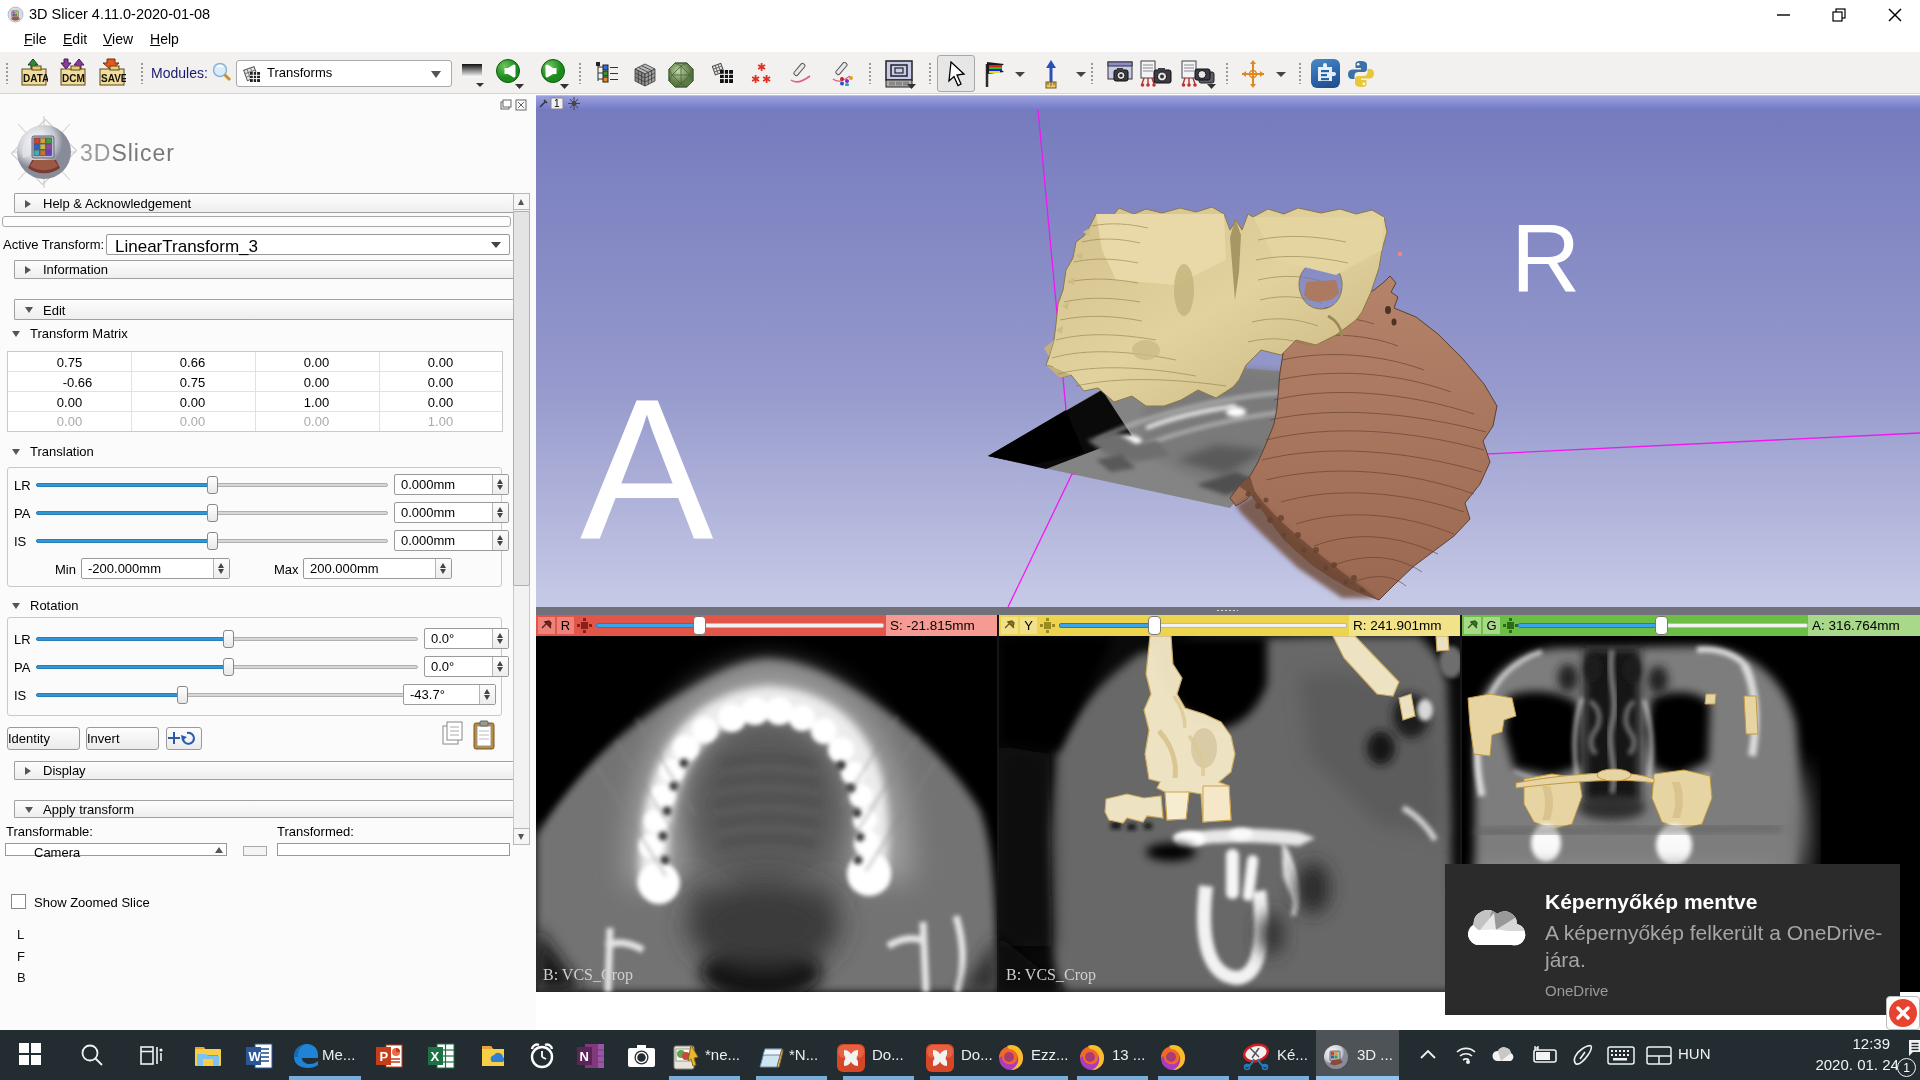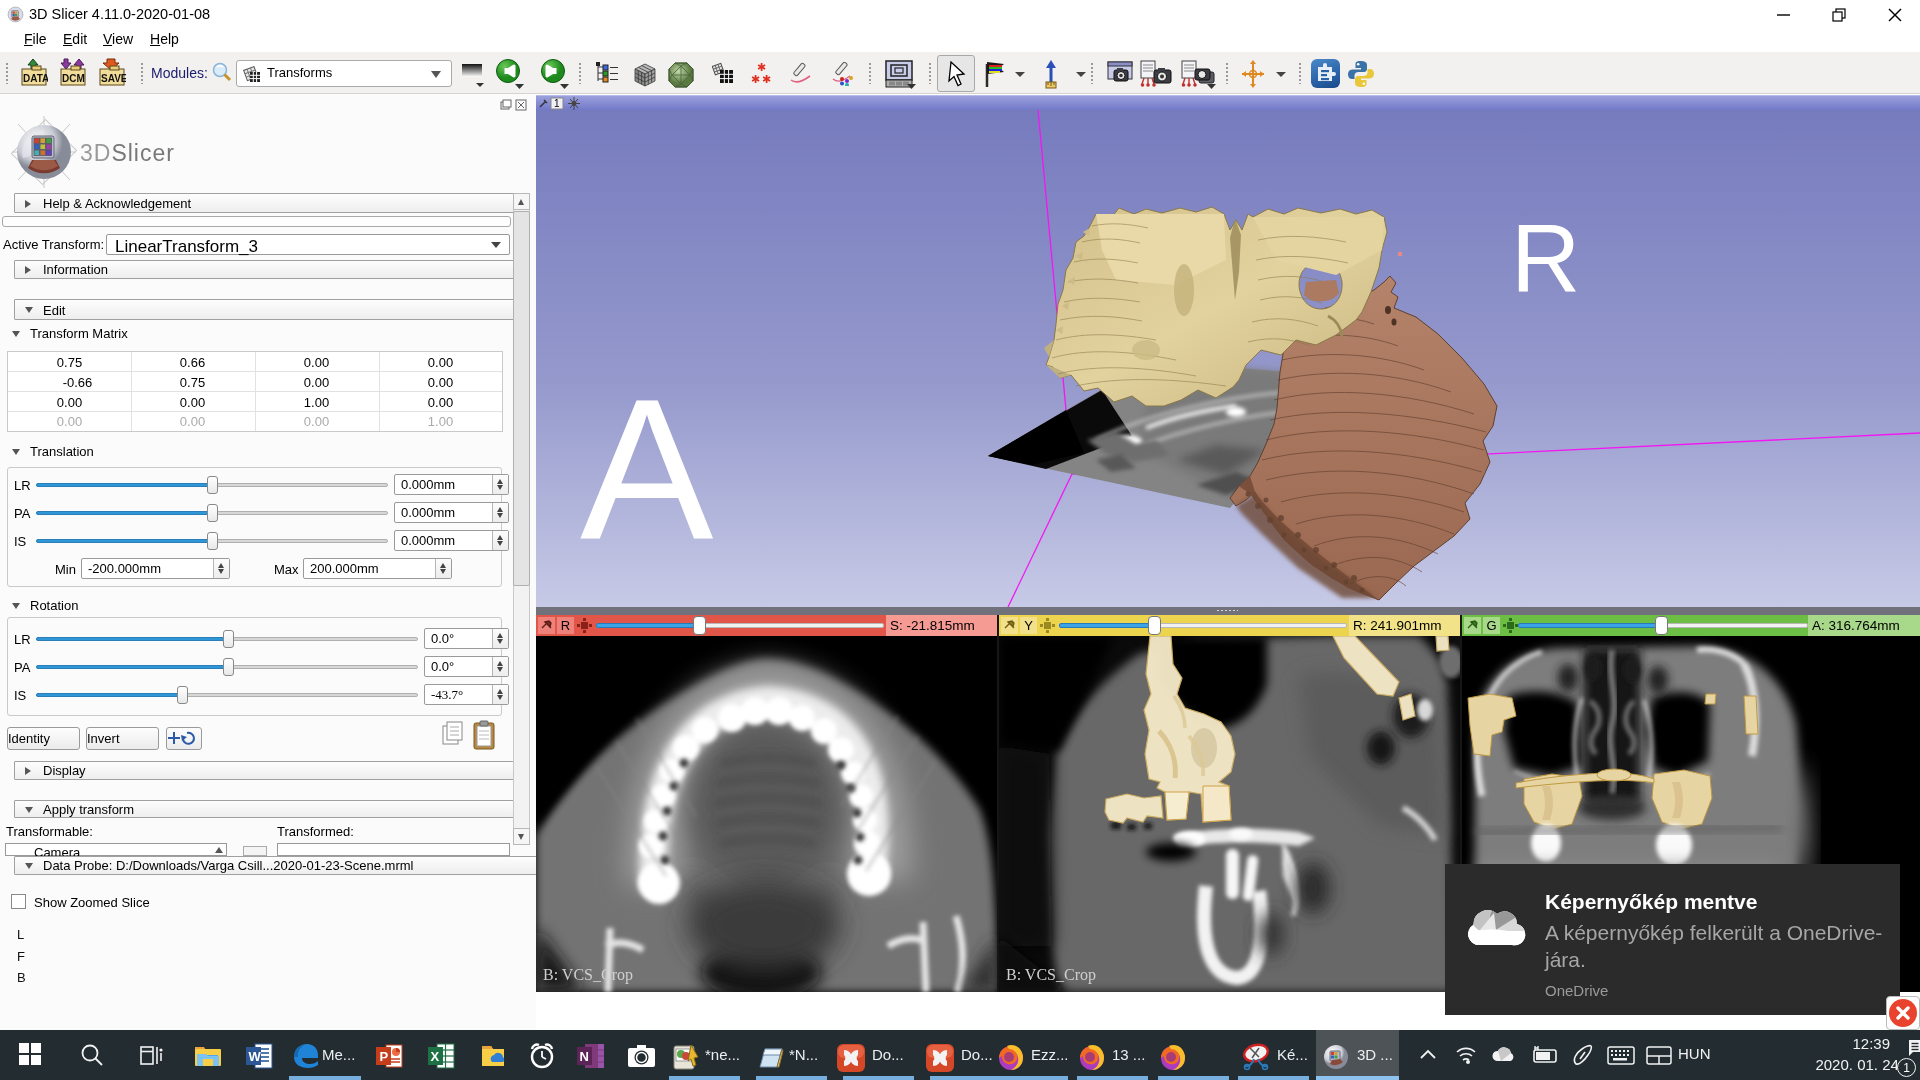--- a/index.html
+++ b/index.html
@@ -561,21 +561,21 @@
         <span class="ua"></span>
         <span class="da"></span>
       </span>
     </div>
   <div class="rowlbl" style="left:14px;top:594px;">IS</div>
   <div class="slider" style="left:36px;top:592px;width:382px;">
     <div class="groove"></div>
       <div class="fill" style="width:146px;"></div>
       <div class="handle" style="left:141px;"></div>
   </div>
-  <div class="spin" style="left:424px;top:590px;width:85px;font-family:Liberation Serif, serif;">
+  <div class="spin" style="left:403px;top:590px;width:93px;">
       <span class="val">-43.7°</span>
       <span class="arrows">
         <span class="ua"></span>
         <span class="da"></span>
       </span>
     </div>
   <div class="btn" style="left:7px;top:633px;width:73px;"><span style="position:relative;top:3px;">Identity</span></div>
   <div class="btn" style="left:86px;top:633px;width:73px;"><span style="position:relative;top:3px;">Invert</span></div>
   <div class="btn" style="left:166px;top:633px;width:36px;">
     <svg width="30" height="18" viewBox="0 0 30 18" style="margin-top:2px;">
@@ -613,24 +613,20 @@
       <span class="lbl" style="top:1px;">Apply transform</span>
     </div>
   <div class="abs" style="left:6px;top:730px;font-size:13px;color:#000;">Transformable:</div>
   <div class="abs" style="left:277px;top:730px;font-size:13px;color:#000;">Transformed:</div>
   <div class="abs" style="left:5px;top:749px;width:222px;height:13px;background:#fff;border:1px solid #999;">
     <div class="abs" style="left:28px;top:1px;font-size:13px;color:#000;">Camera</div>
     <span class="abs" style="right:3px;top:3px;width:0;height:0;border-bottom:6px solid #555;border-left:4px solid transparent;border-right:4px solid transparent;"></span>
   </div>
   <div class="abs" style="left:243px;top:752px;width:24px;height:10px;background:#f4f4f4;border:1px solid #aaa;"></div>
   <div class="abs" style="left:277px;top:749px;width:233px;height:13px;background:#fff;border:1px solid #999;"></div>
-  <div class="cbar" style="top:762px;width:525px;height:19px;">
-      <span class="tri tri-d" style="top:6px;"></span>
-      <span class="lbl" style="top:1px;">Data Probe: D:/Downloads/Varga Csill...2020-01-23-Scene.mrml</span>
-    </div>
   <div class="abs" style="left:11px;top:800px;width:15px;height:15px;background:#fff;border:1px solid #888;"></div>
   <div class="abs" style="left:34px;top:801px;font-size:13px;color:#000;">Show Zoomed Slice</div>
   <div class="abs" style="left:17px;top:833px;font-size:13px;color:#111;">L</div>
   <div class="abs" style="left:17px;top:855px;font-size:13px;color:#111;">F</div>
   <div class="abs" style="left:17px;top:876px;font-size:13px;color:#111;">B</div>
 
   <div class="abs" style="left:513px;top:99px;width:17px;height:652px;background:#f2f2f2;border:1px solid #c8c8c8;"></div>
   <div class="abs" style="left:513px;top:99px;width:17px;height:17px;background:#f6f6f6;border:1px solid #b8b8b8;">
     <span class="abs" style="left:4px;top:5px;width:0;height:0;border-bottom:6px solid #555;border-left:3.5px solid transparent;border-right:3.5px solid transparent;"></span>
   </div>

